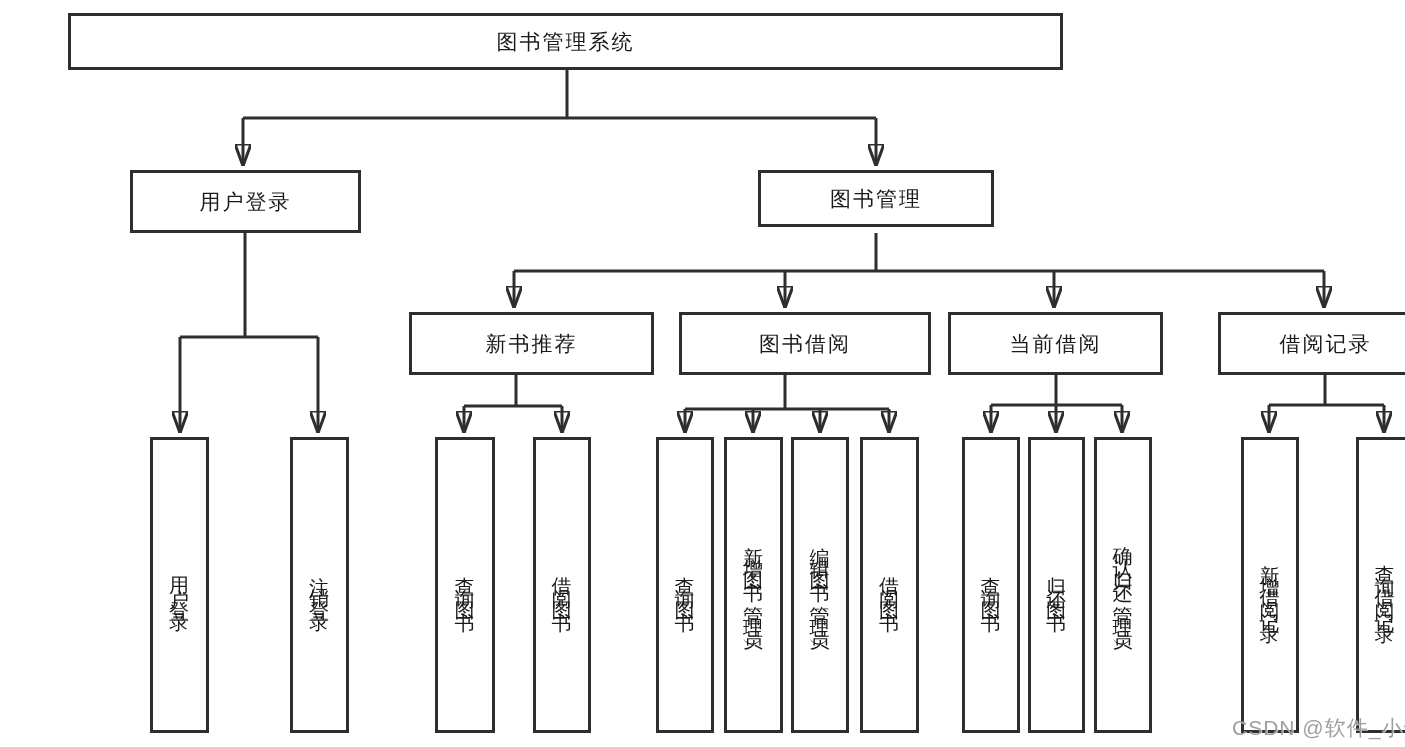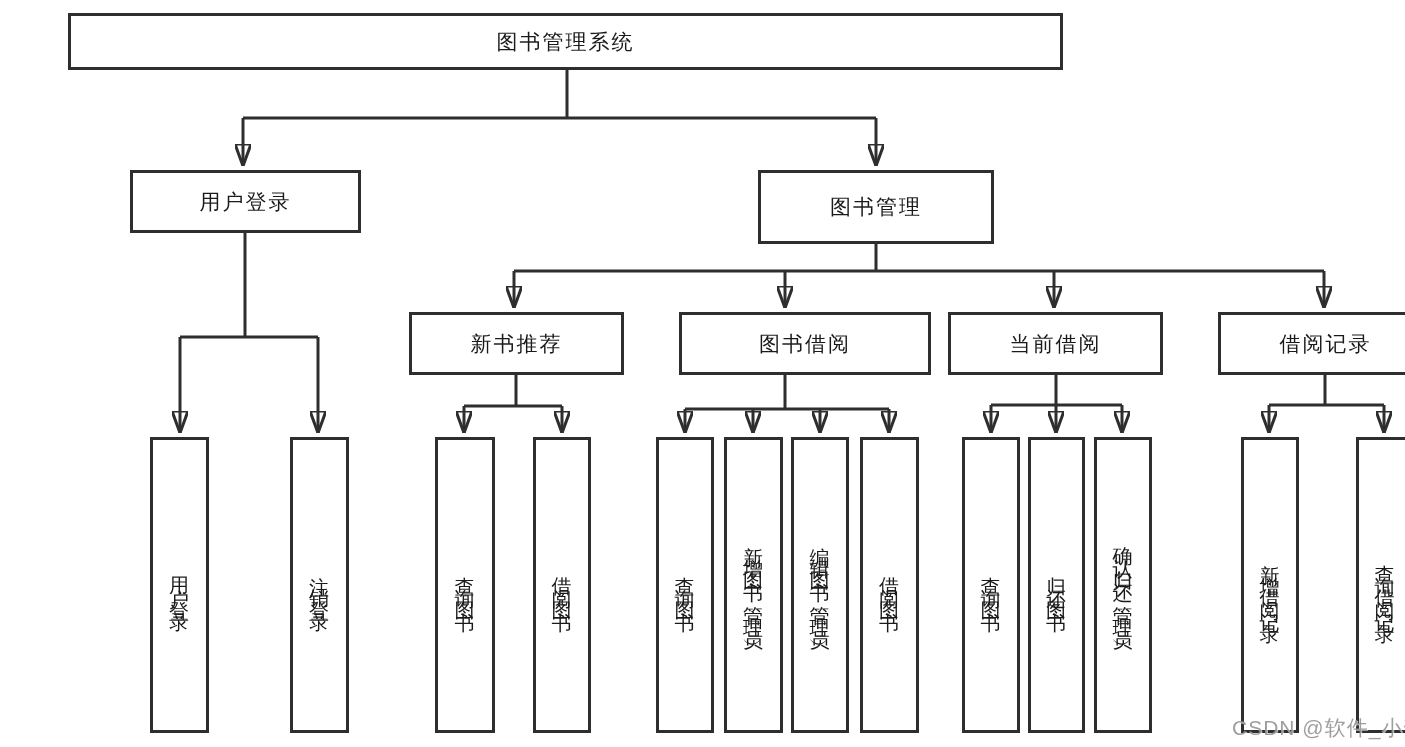--- a/index.html
+++ b/index.html
@@ -100,23 +100,23 @@
     <line x1="945" y1="405" x2="945" y2="433"></line>
     <line x1="1010" y1="405" x2="1010" y2="433"></line>
     <line x1="1076" y1="405" x2="1076" y2="433"></line>
     <line x1="1223" y1="405" x2="1223" y2="433"></line>
     <line x1="1338" y1="405" x2="1338" y2="433"></line>
   </svg>
 
   <div class="node" style="left:22px; top:13px; width:995px; height:57px;">图书管理系统</div>
 
   <div class="node" style="left:84px; top:170px; width:231px; height:63px;">用户登录</div>
-  <div class="node" style="left:712px; top:170px; width:236px; height:74px;">图书管理</div>
+  <div class="node" style="left:712px; top:170px; width:236px; height:57px;">图书管理</div>
 
-  <div class="node" style="left:363px; top:312px; width:215px; height:63px;">新书推荐</div>
+  <div class="node" style="left:363px; top:312px; width:245px; height:63px;">新书推荐</div>
   <div class="node" style="left:633px; top:312px; width:252px; height:63px;">图书借阅</div>
   <div class="node" style="left:1172px; top:312px; width:215px; height:63px;">借阅记录</div>
   <div class="node" style="left:902px; top:312px; width:215px; height:63px;">当前借阅</div>
 
   <div class="node vnode" style="left:104px; top:437px; width:59px; height:296px;">用户登录</div>
   <div class="node vnode" style="left:244px; top:437px; width:59px; height:296px;">注销登录</div>
   <div class="node vnode" style="left:389px; top:437px; width:60px; height:296px;">查询图书</div>
   <div class="node vnode" style="left:487px; top:437px; width:58px; height:296px;">借阅图书</div>
   <div class="node vnode" style="left:610px; top:437px; width:58px; height:296px;">查询图书</div>
   <div class="node vnode" style="left:678px; top:437px; width:59px; height:296px;">新增图书（管理员）</div>

